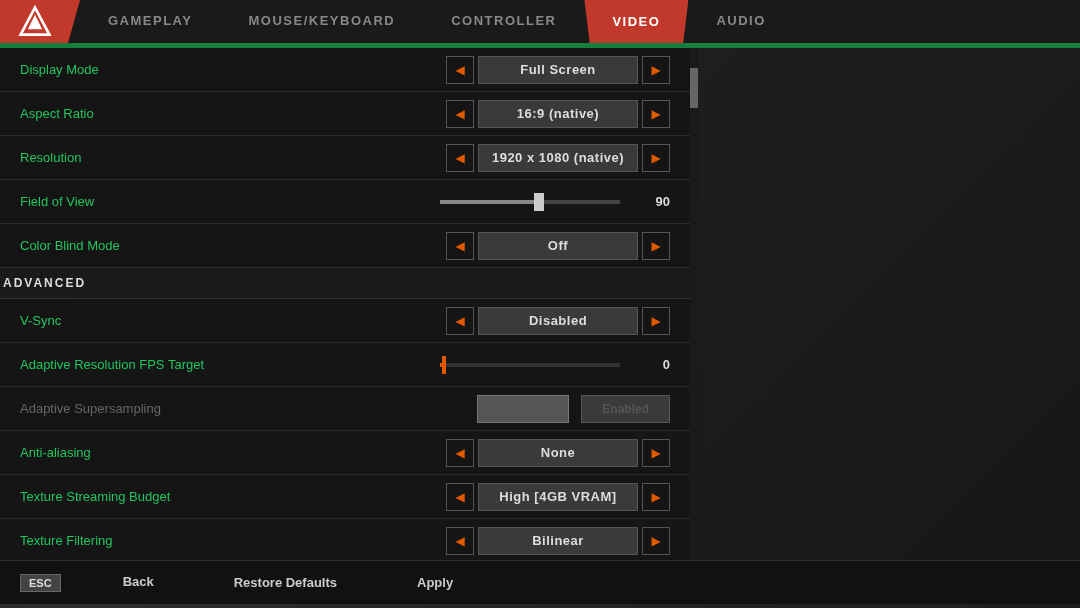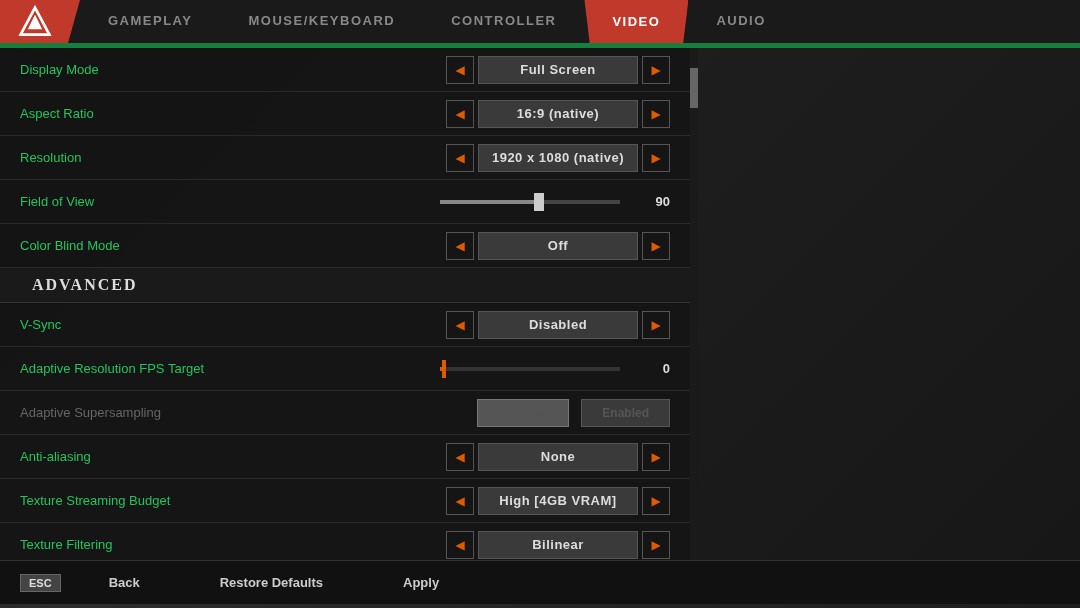--- a/index.html
+++ b/index.html
@@ -188,28 +188,27 @@
       color: #ddd;
       font-size: 13px;
       font-weight: 600;
       min-width: 24px;
       text-align: right;
     }
 
     
     .section-header {
       background: #1a1a1a;
-      padding: 8px 32px;
-      font-size: 16px;
+      padding: 8px 3px;
+      font-size: 12px;
       font-weight: 700;
       letter-spacing: 2px;
       color: #ddd;
       border-bottom: 1px solid #333;
       text-transform: uppercase;
-      font-family: Liberation Serif, serif;
     }
 
     
     .toggle-group {
       display: flex;
       gap: 12px;
     }
 
     .toggle-btn {
       height: 28px;
@@ -241,22 +240,22 @@
       background: #111;
       display: flex;
       align-items: center;
       padding: 0 20px;
       gap: 40px;
       border-top: 1px solid #333;
     }
 
     .bottom-action {
       display: flex;
-      align-items: center;
-      gap: 8px;
+      align-items: flex-start;
+      gap: 22px;
       cursor: pointer;
     }
 
     .key-badge {
       background: #444;
       border: 1px solid #666;
       padding: 2px 8px;
       font-size: 11px;
       font-weight: 700;
       color: #ddd;

